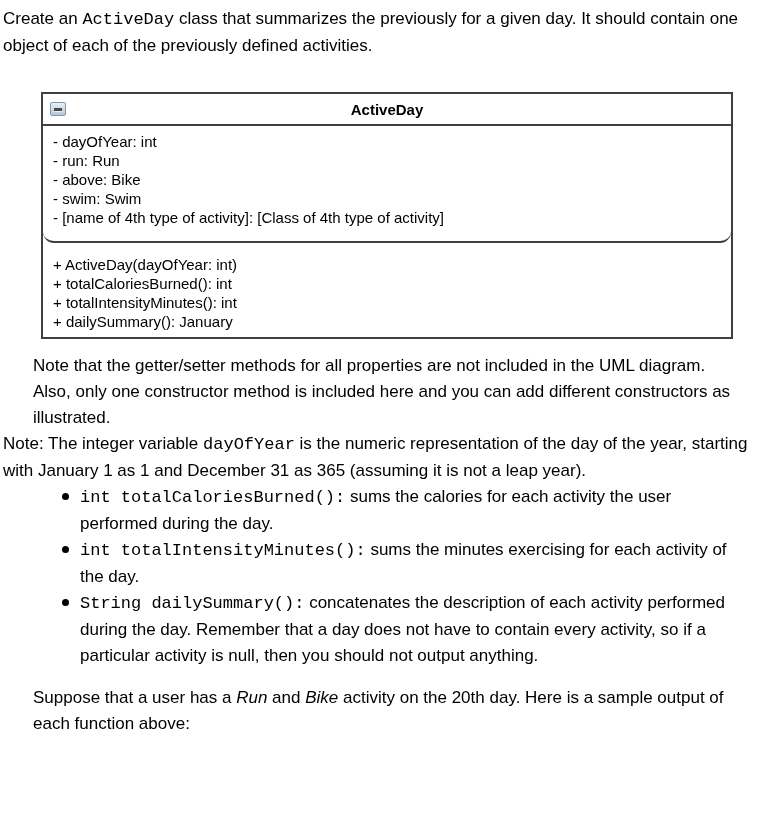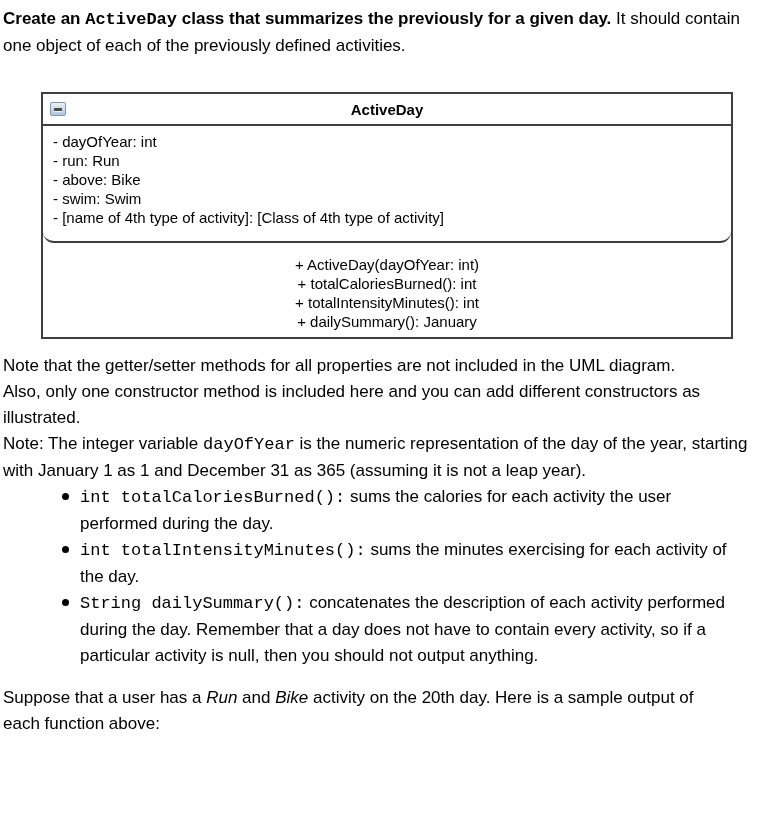--- a/index.html
+++ b/index.html
@@ -8,25 +8,25 @@
     width: 759px; height: 815px;
     background: #ffffff;
     color: #000000;
     font-family: "Liberation Sans", sans-serif;
     font-size: 17px;
     line-height: 26px;
     overflow: hidden;
   }
   .page { padding: 6px 0 0 3px; }
   p { margin: 0; }
-  .b { font-weight: 700; }
+  .b { font-weight: 400; }
   .mono { font-family: "Liberation Mono", "DejaVu Sans Mono", monospace; }
   .intro { width: 748px; }
   .flush { width: 752px; }
-  .indent { width: 706px; }
+  .indent { margin-left: 30px; width: 706px; }
 
   
   .uml-box {
     margin: 33px 0 0 38px;
     width: 692px;
     border: 2px solid #3f3f3f;
     background: #ffffff;
     font-size: 15px;
     line-height: 19px;
   }
@@ -46,21 +46,21 @@
     border-radius: 2px;
     background: linear-gradient(#eaf1f8, #b2c6da);
     display: flex; align-items: center; justify-content: center;
   }
   .collapse-minus {
     width: 8px; height: 3px;
     background: #4a4a4a;
     box-shadow: 0 1px 0 rgba(255,255,255,0.65);
   }
   .uml-fields  { padding: 6px 10px 14px; border-bottom: 2px solid #3f3f3f; border-radius: 11px; }
-  .uml-methods { padding: 12px 10px 6px; text-align: center; }
+  .uml-methods { padding: 12px 10px 6px; }
 
   
   .note1 { margin-top: 14px; }
   .note2 { }
   .methods-heading { margin-top: 22px; }
   .closing { margin-top: 16px; }
 
   
   .bullets { margin-left: 30px; width: 706px; }
   .bullet { position: relative; padding-left: 47px; }

